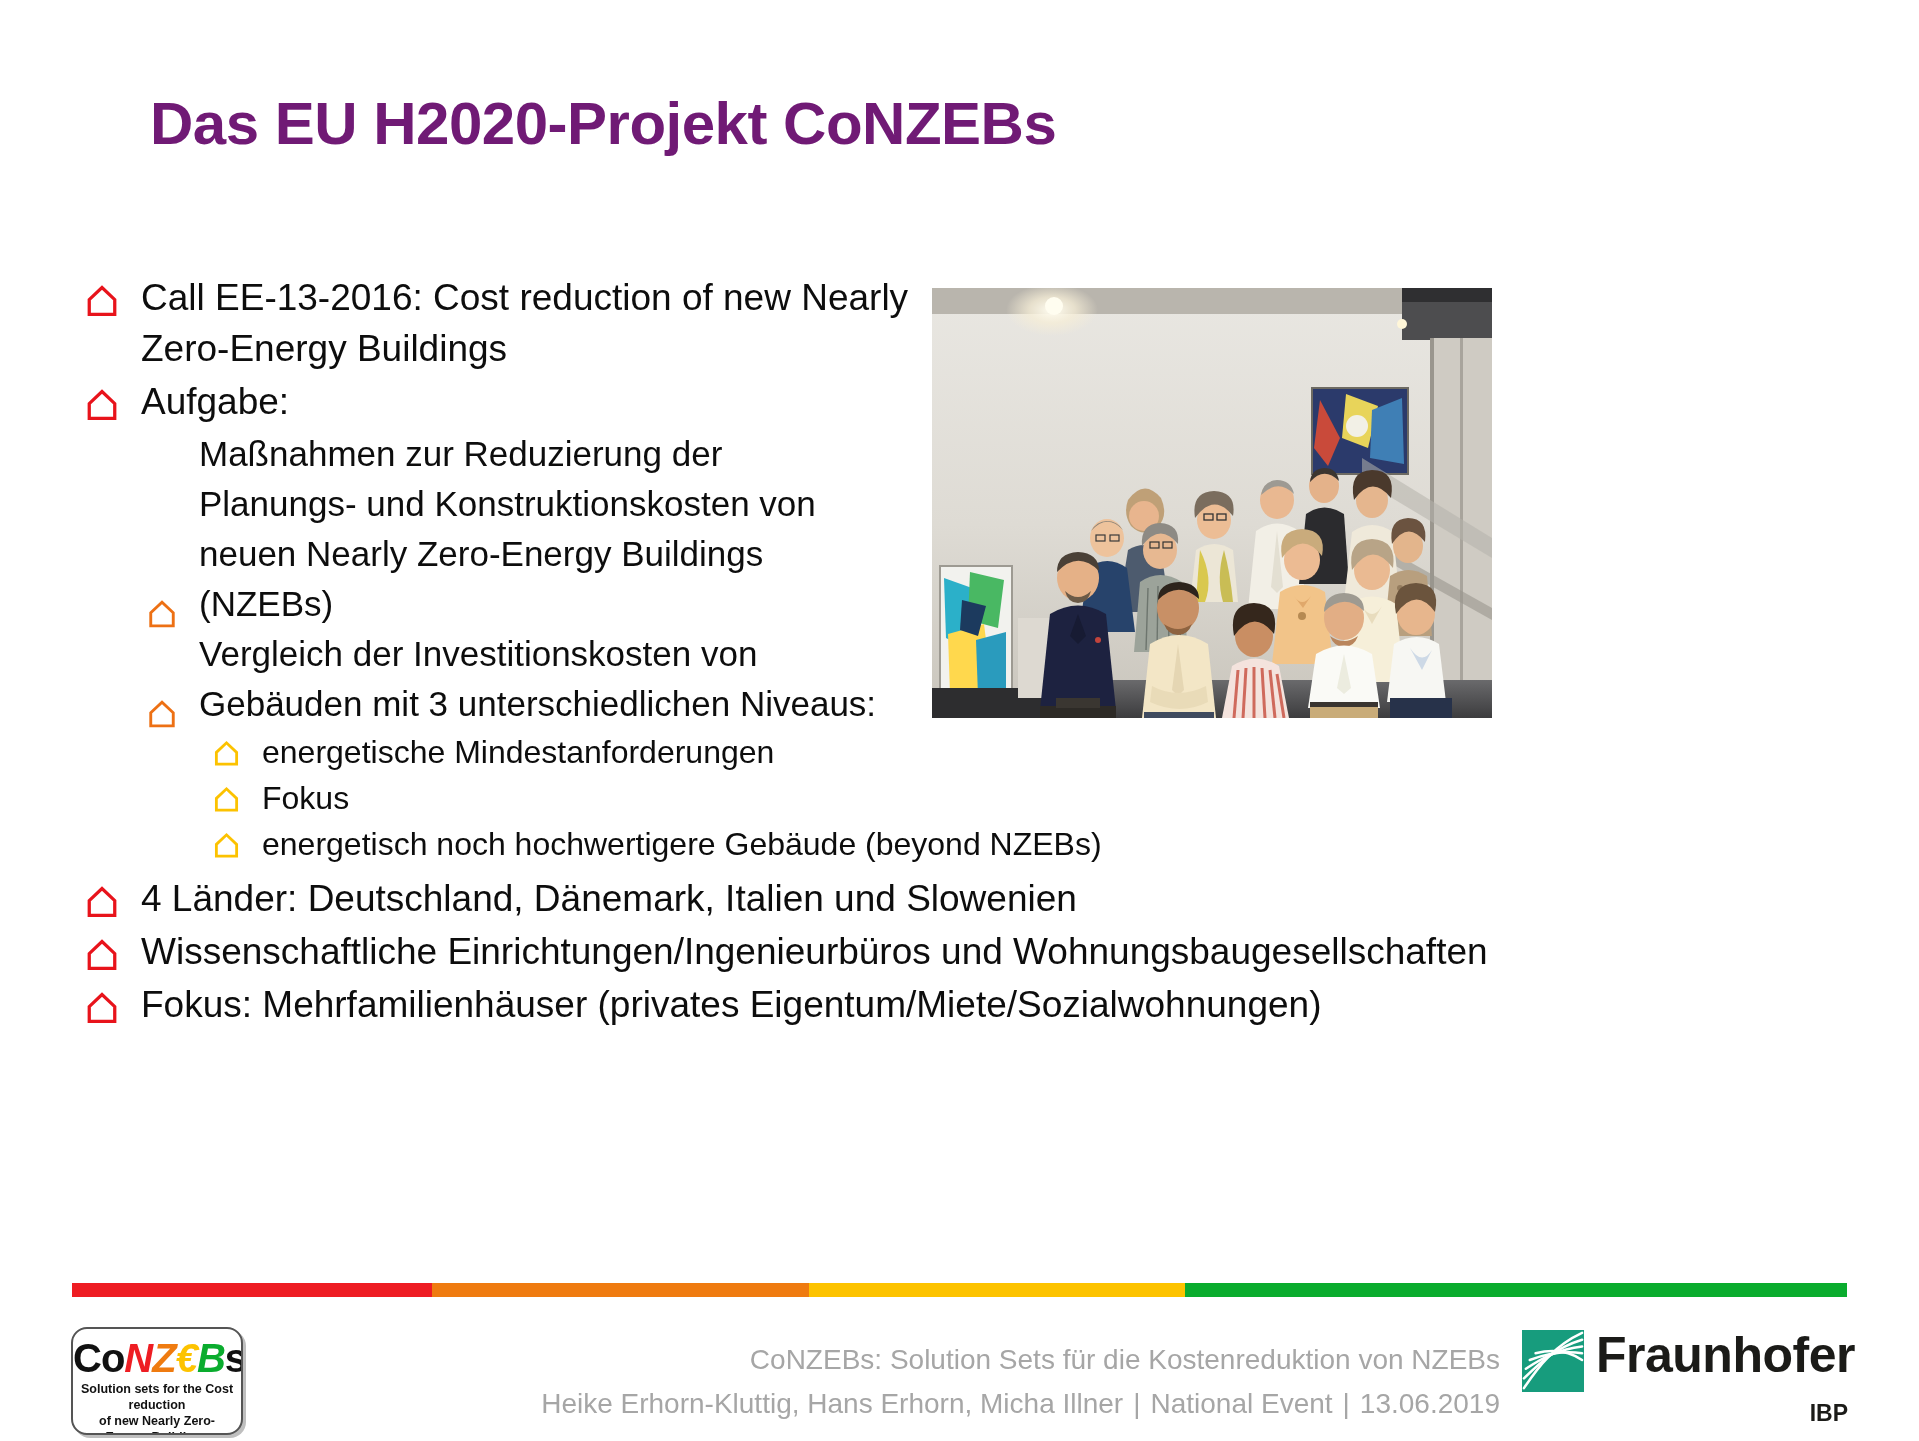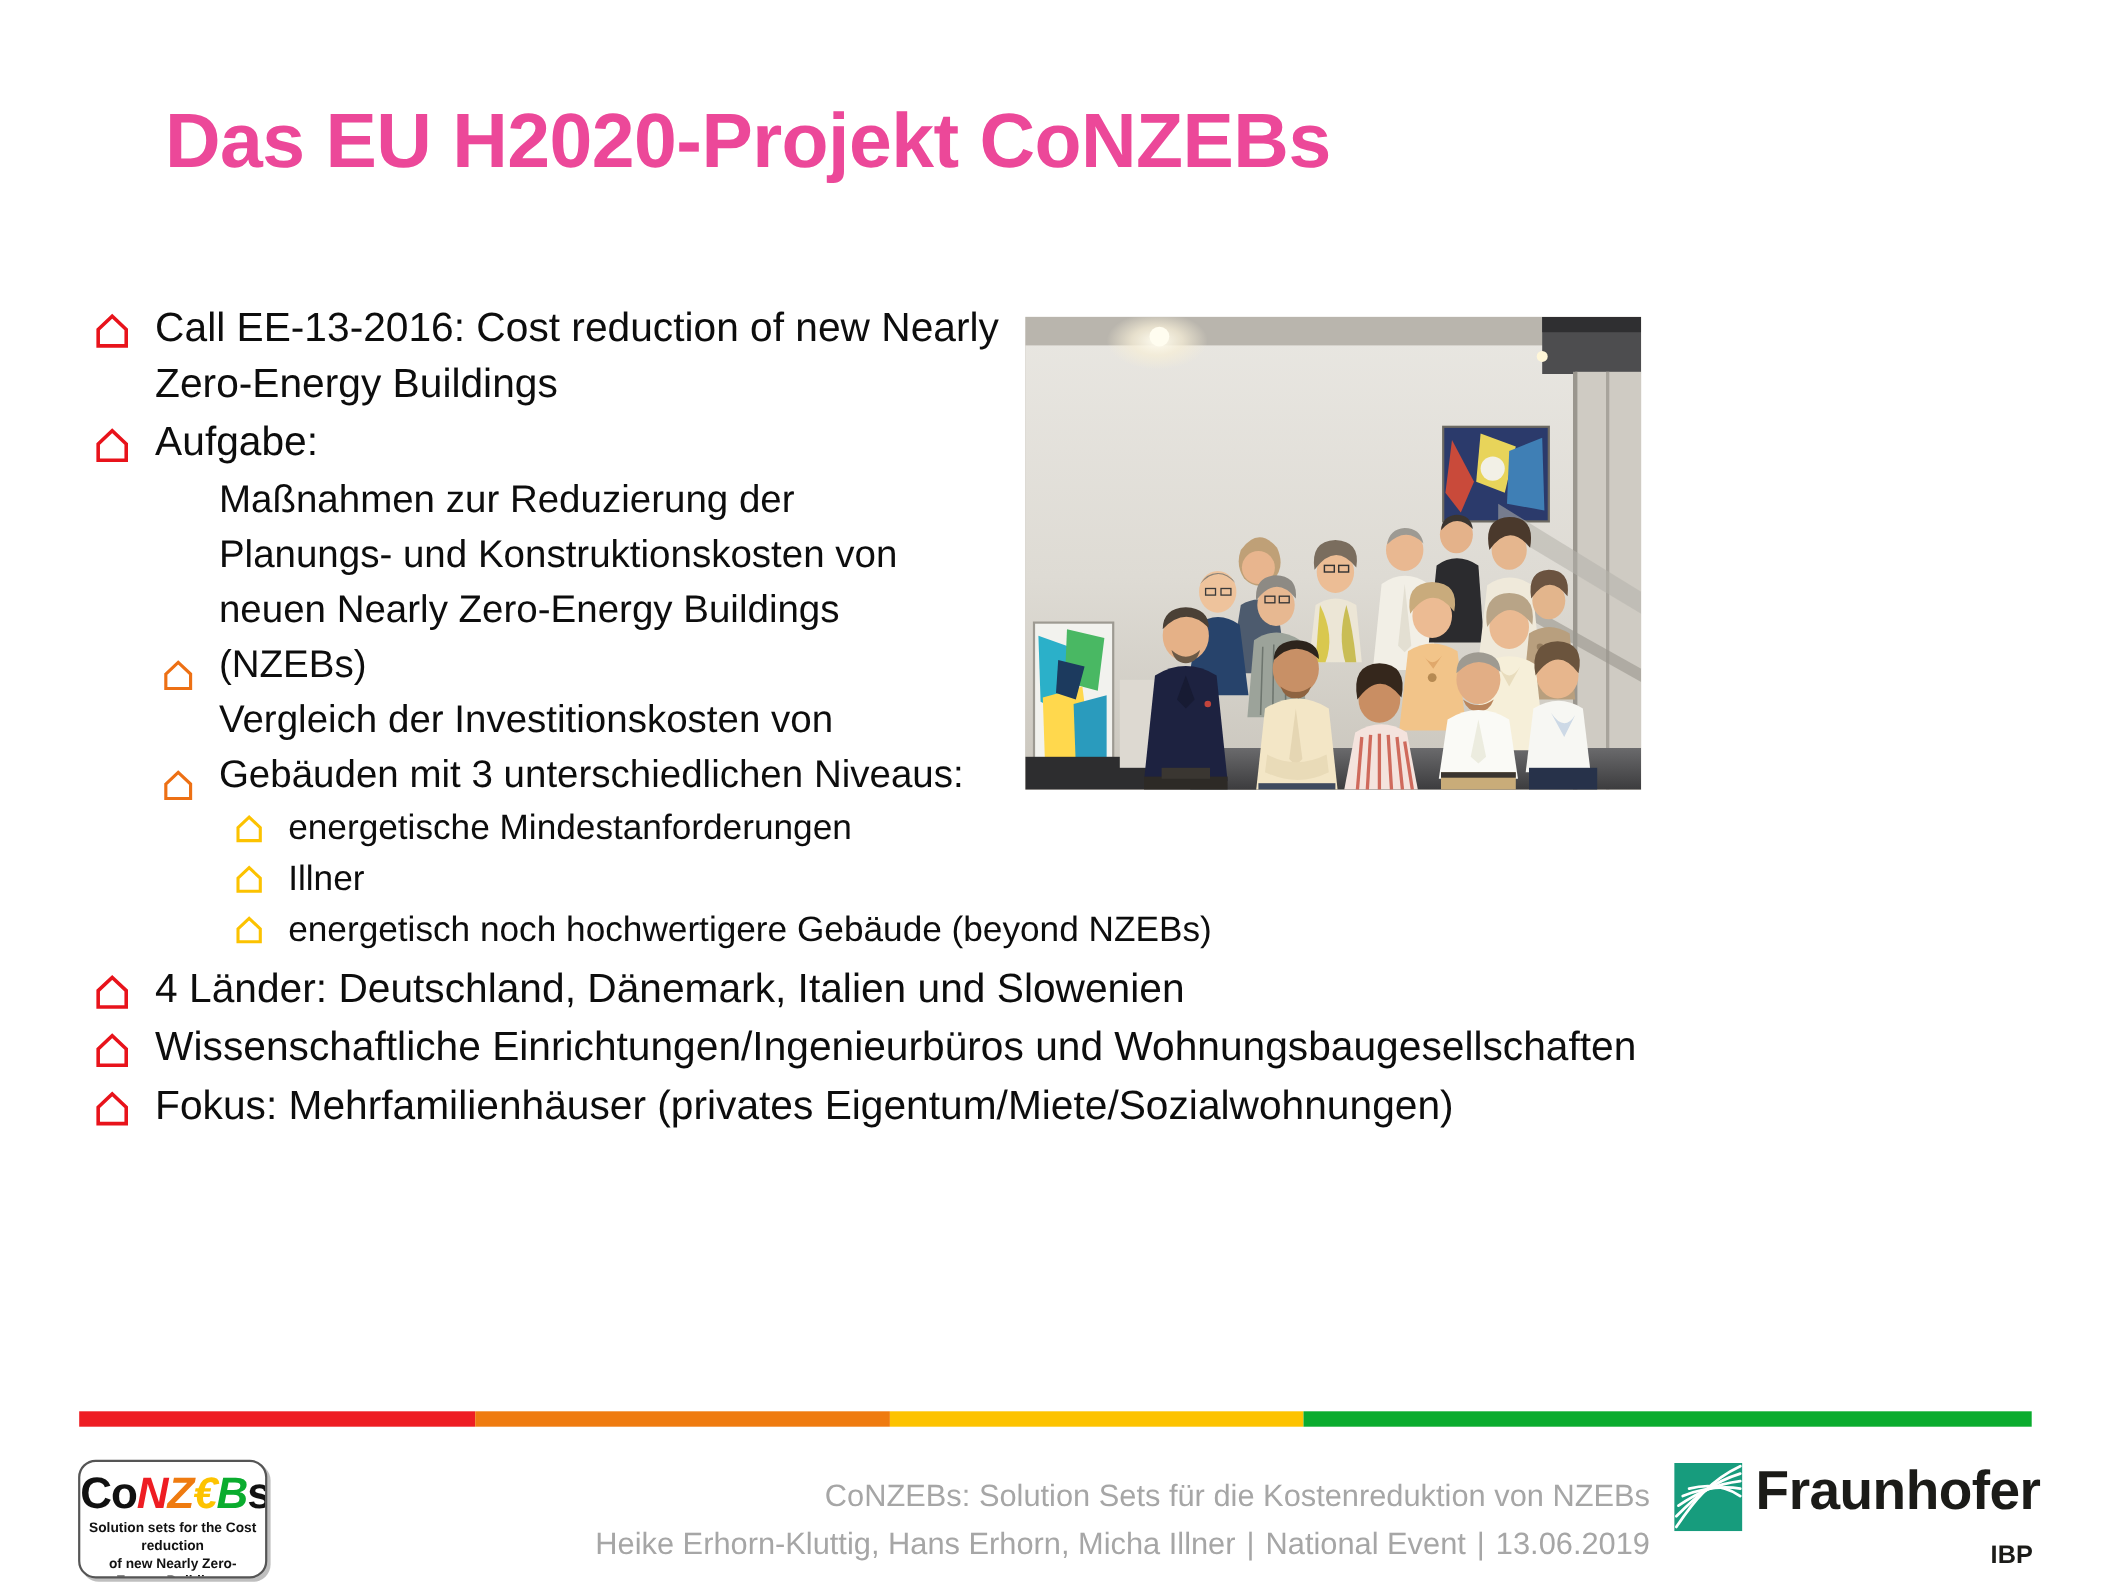--- a/index.html
+++ b/index.html
@@ -9,23 +9,23 @@
     font-family: "Liberation Sans", sans-serif;
     overflow: hidden;
   }
   .slide { position: relative; width: 1919px; height: 1441px; background: #fff; }
 
   
   .title {
     position: absolute;
     left: 150px; top: 92px;
     width: 1640px;
-    font-size: 70px;
+    font-size: 60px;
     font-weight: 700;
-    color: #ec4899;
+    color: #701a75;
     letter-spacing: -0.5px;
     line-height: 1.05;
     white-space: nowrap;
   }
 
   
   .body { position: absolute; left: 85px; top: 272px; width: 1790px; }
 
   .bullet { display: flex; align-items: flex-start; }
   .bullet .glyph {
@@ -179,21 +179,21 @@
       <svg class="glyph" viewBox="0 0 24 24">
           <path d="M3 11 L12 2.5 L21 11 L21 21.5 L3 21.5 Z" fill="none" stroke="#fcc200" stroke-width="2.5" stroke-linejoin="miter"></path>
         </svg>
       <div class="txt">energetische Mindestanforderungen</div>
     </div>
 
     <div class="bullet lvl3">
       <svg class="glyph" viewBox="0 0 24 24">
           <path d="M3 11 L12 2.5 L21 11 L21 21.5 L3 21.5 Z" fill="none" stroke="#fcc200" stroke-width="2.5" stroke-linejoin="miter"></path>
         </svg>
-      <div class="txt">Illner</div>
+      <div class="txt">Fokus</div>
     </div>
 
     <div class="bullet lvl3">
       <svg class="glyph" viewBox="0 0 24 24">
           <path d="M3 11 L12 2.5 L21 11 L21 21.5 L3 21.5 Z" fill="none" stroke="#fcc200" stroke-width="2.5" stroke-linejoin="miter"></path>
         </svg>
       <div class="txt">energetisch noch hochwertigere Gebäude (beyond NZEBs)</div>
     </div>
 
     <div class="gap-sm"></div>

